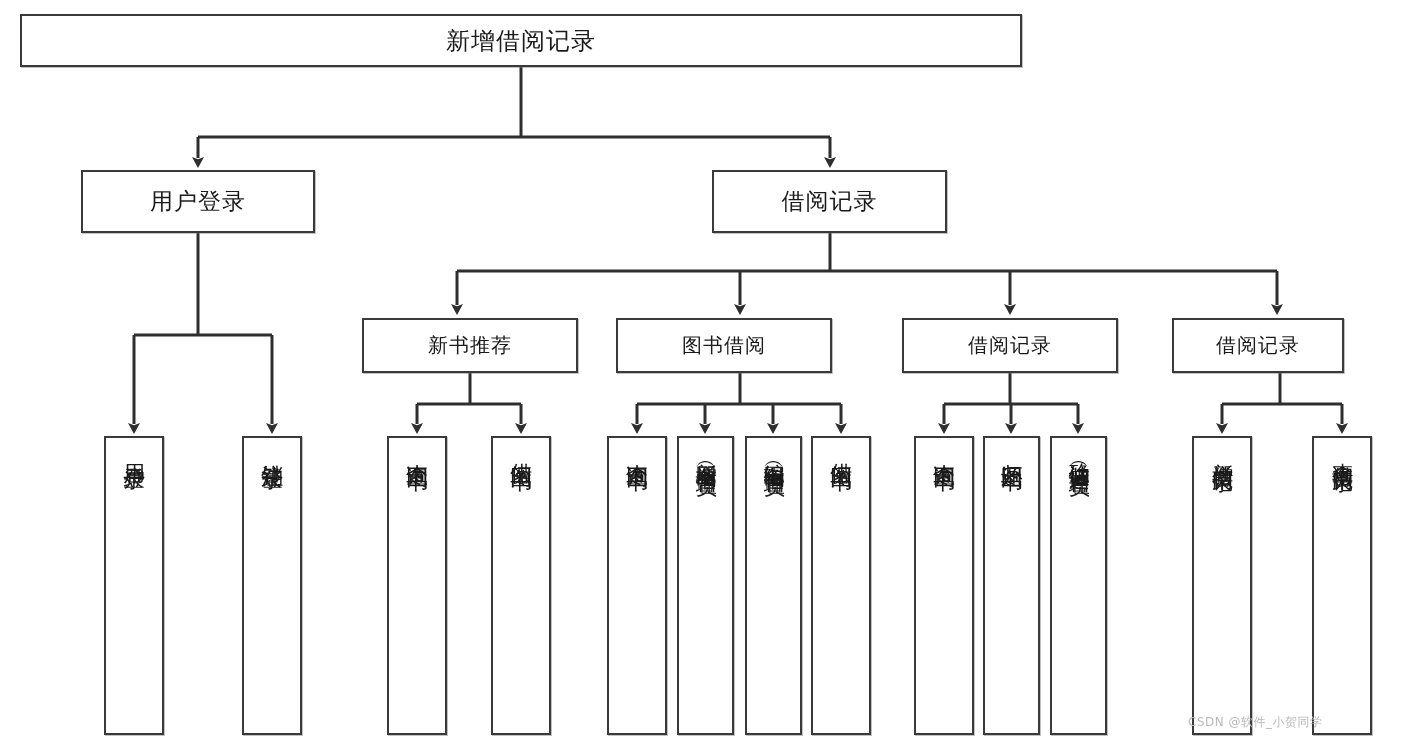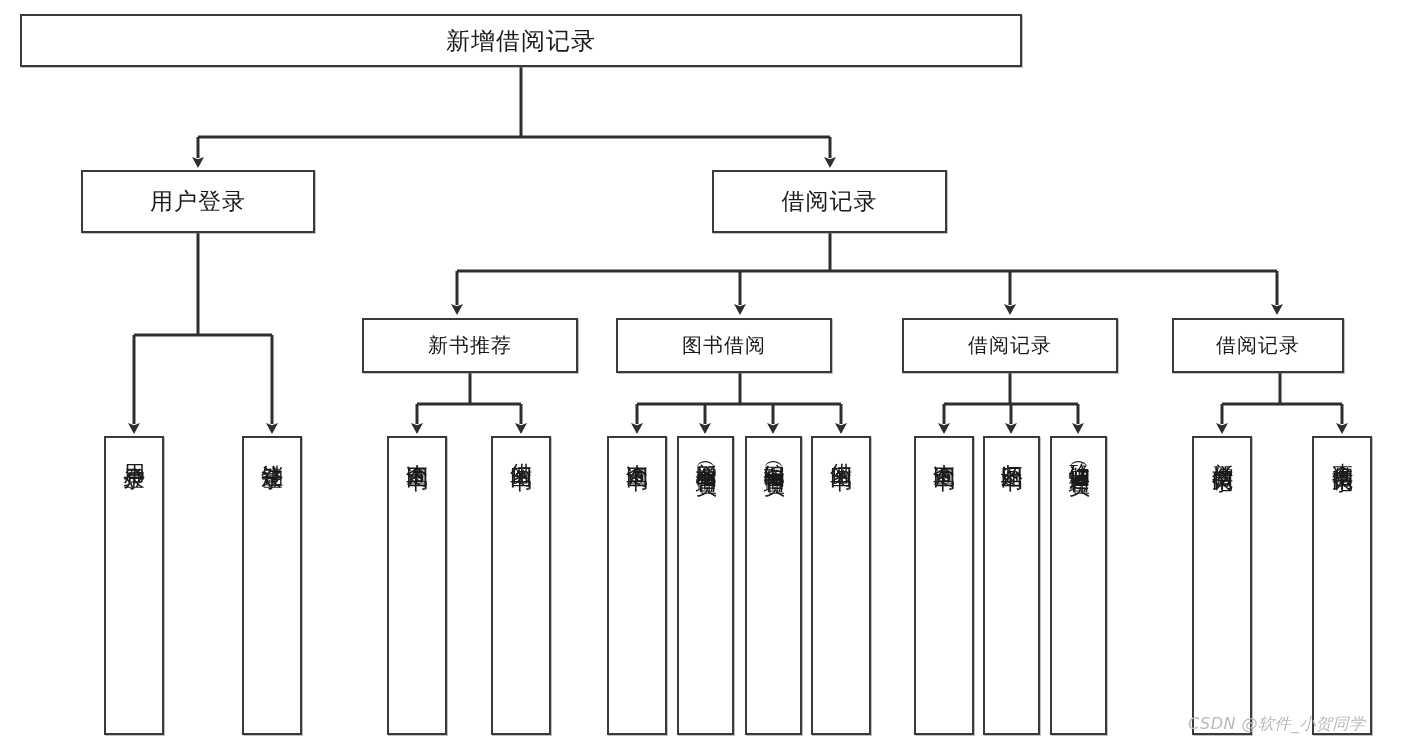--- a/index.html
+++ b/index.html
@@ -62,25 +62,24 @@
     white-space: pre-wrap;
     text-align: left;
   }
   .node.leaf.tall-text .node-label {
     font-size: 21px;
   }
   .watermark {
     position: absolute;
     left: 1188px;
     top: 714px;
-    font-size: 16px;
+    font-size: 12px;
     color: #b9b9b9;
     letter-spacing: 0.5px;
     white-space: nowrap;
-    font-style: italic;
   }
 </style>
 </head>
 <body>
 
 <div id="canvas">
 
   <svg id="connectors" viewBox="0 0 1405 747" xmlns="http://www.w3.org/2000/svg">
     <defs>
       <marker id="arrow" markerWidth="11" markerHeight="12" refX="1" refY="6" orient="auto" markerUnits="userSpaceOnUse">

